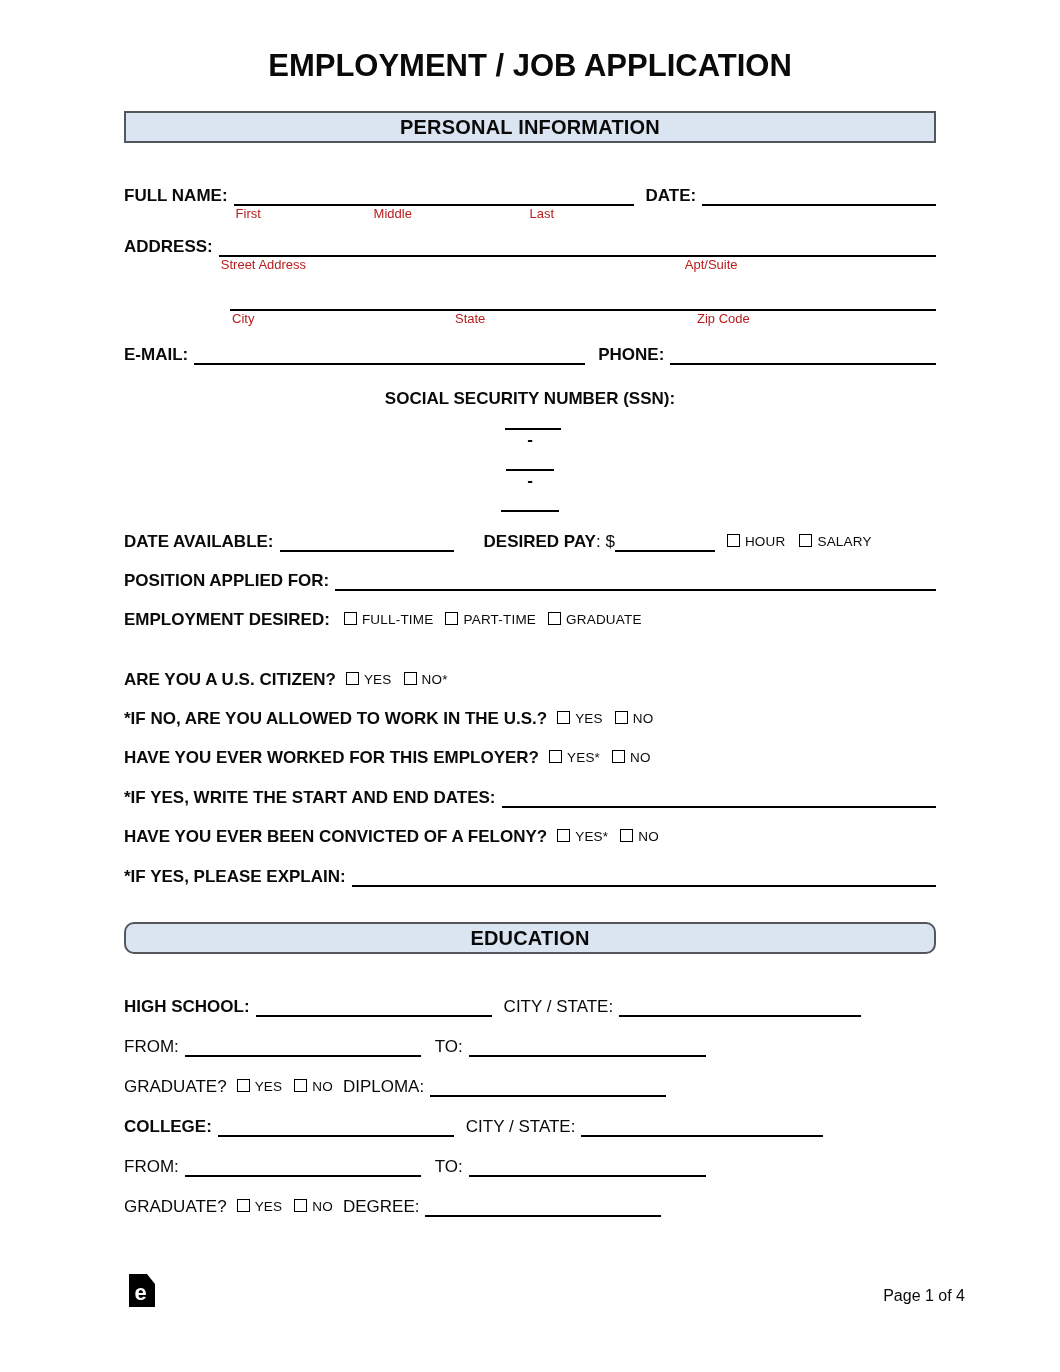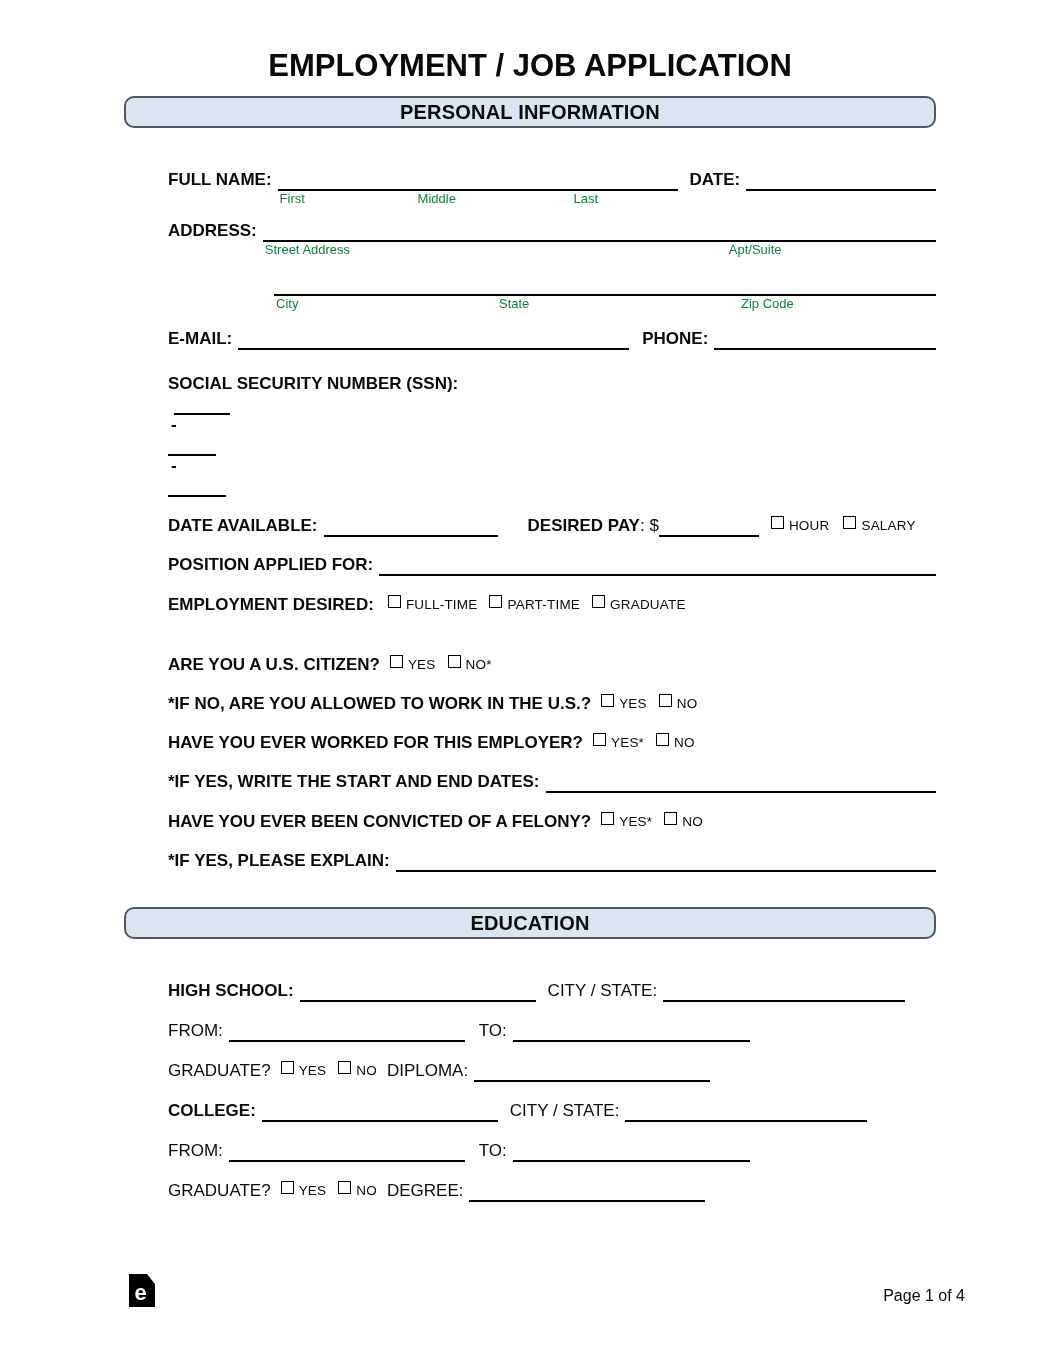--- a/index.html
+++ b/index.html
@@ -16,35 +16,35 @@
   .content{padding:0 124px;}
   .title{
     padding-top:48px;text-align:center;font-size:31px;font-weight:bold;
     white-space:nowrap;
   }
   .bar{
     height:28px;background:var(--hdr-bg);border:2px solid var(--hdr-border);
     display:flex;align-items:center;justify-content:center;
     font-size:20px;font-weight:bold;letter-spacing:0.2px;
   }
-  .bar.personal{margin-top:12px;border-radius:10px;}
+  .bar.personal{margin-top:27px;}
   .bar.eligibility{margin-top:44px;}
   .bar.education{margin-top:35px;border-radius:10px;}
-  .row{display:flex;align-items:flex-start;font-size:17px;line-height:20px;white-space:nowrap;margin-left:44px;}
+  .row{display:flex;align-items:center;font-size:17px;line-height:20px;white-space:nowrap;}
   .lbl{font-weight:bold;}
   .rlbl{font-weight:normal;}
   .line{
     border-bottom:2px solid #000;height:19px;display:inline-block;
     margin-left:6px;
   }
   .grow{flex:1;}
   .rel{position:relative;}
   .sub{
     position:absolute;top:calc(100% + 3px);font-size:13px;font-weight:normal;
-    line-height:14px;color:#15803d;
+    line-height:14px;color:#b91c1c;
   }
   .cb{
     width:11px;height:11px;border:1.5px solid #000;display:inline-block;
     margin-left:12px;margin-bottom:3px;background:#fff;flex:none;
   }
   .opt{font-size:13.5px;margin-left:5px;letter-spacing:0.2px;}
   .dash{margin:0 3px;font-weight:bold;}
   .ml10{margin-left:10px;}
   .ml12{margin-left:12px;}
   .ml13{margin-left:13px;}

